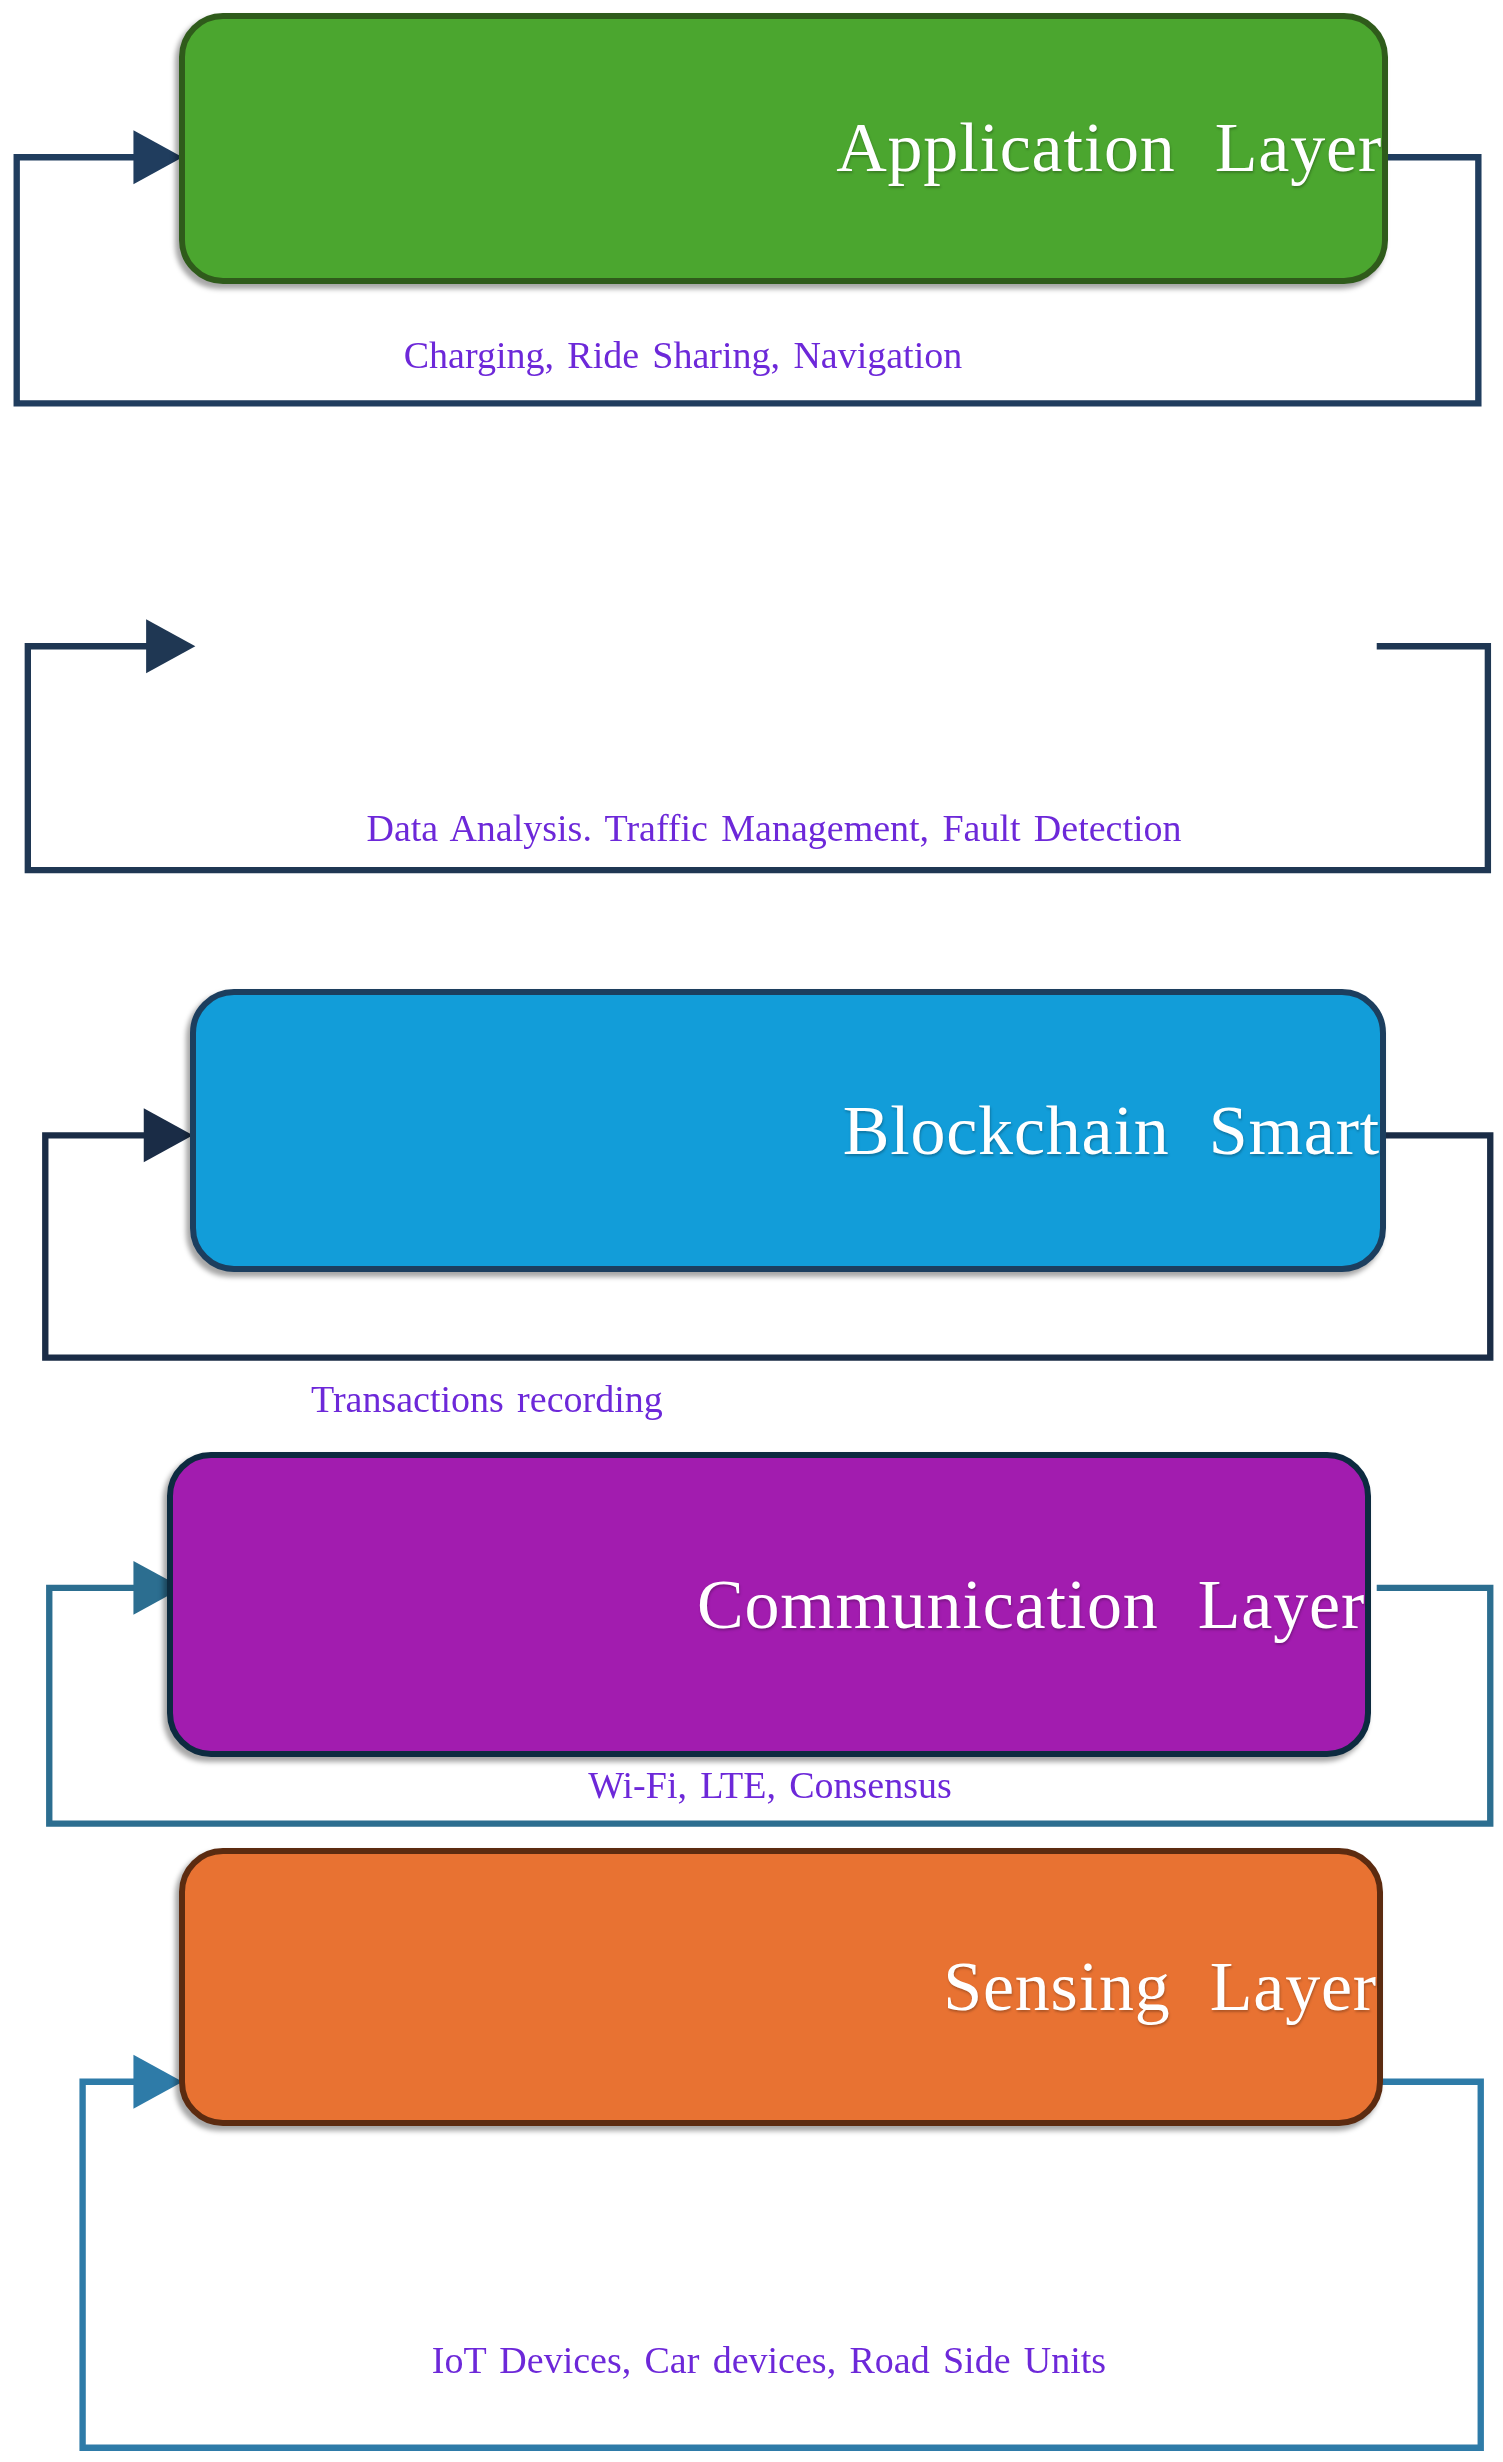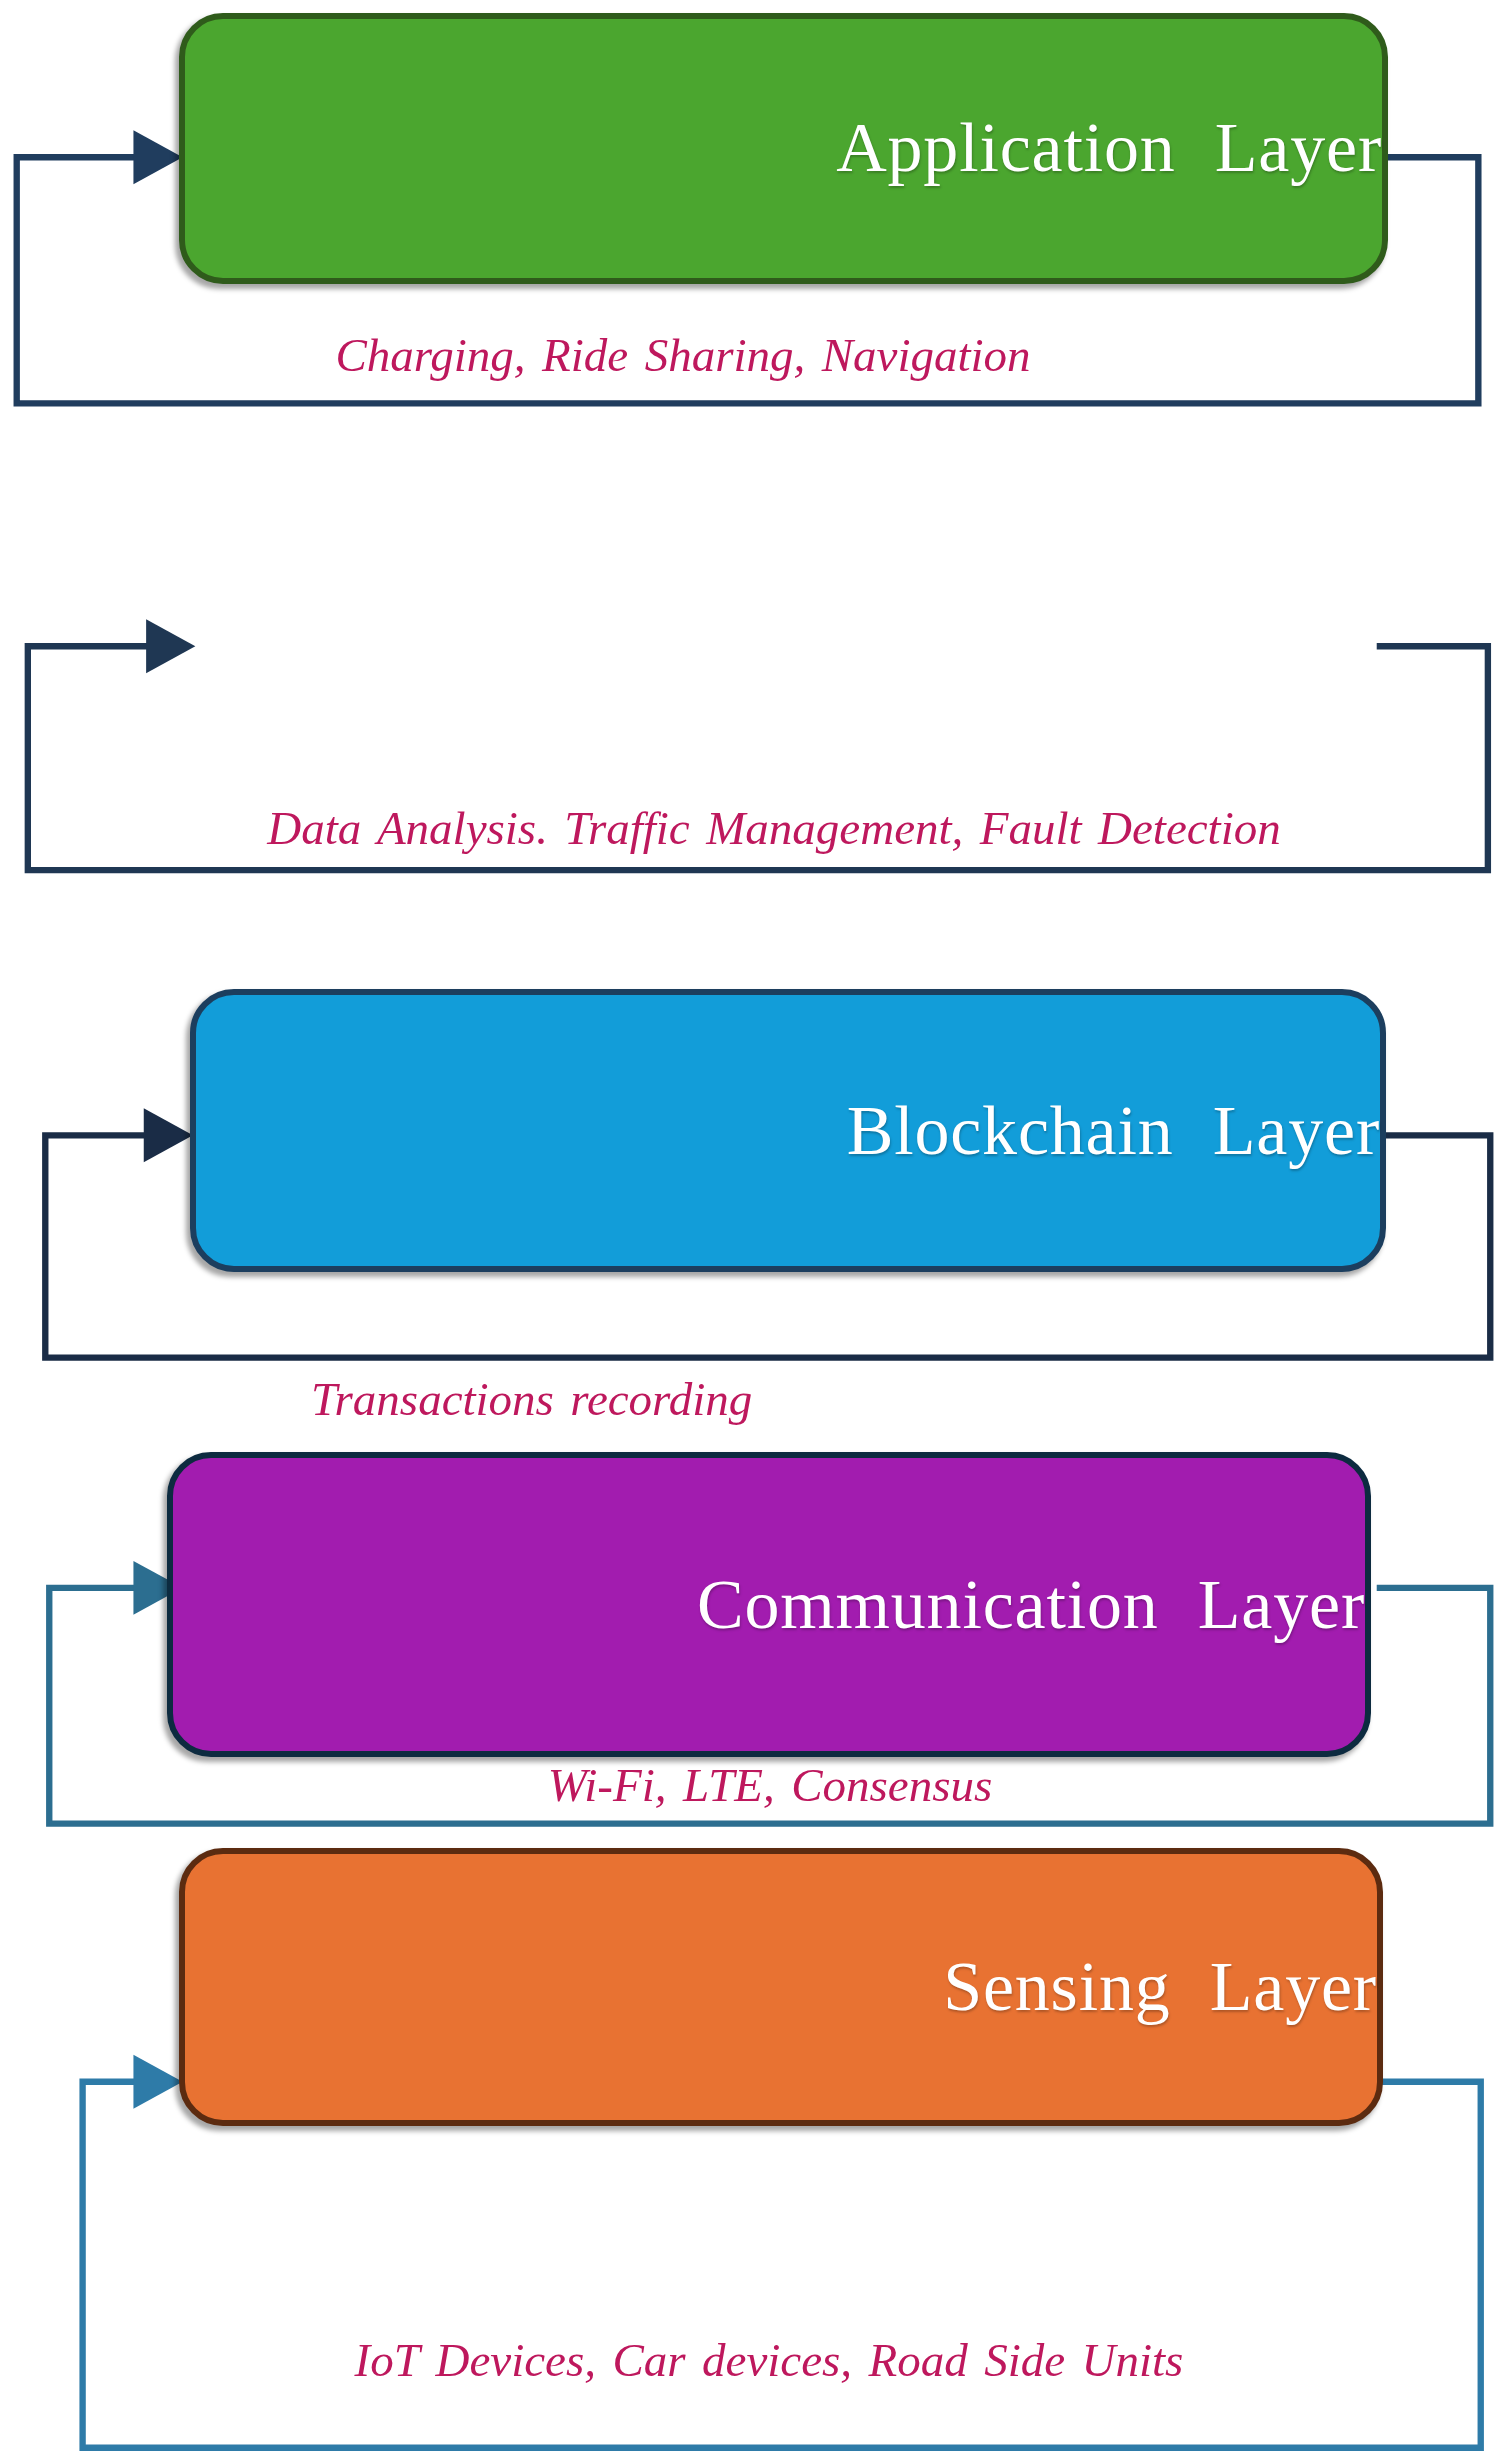--- a/index.html
+++ b/index.html
@@ -31,26 +31,25 @@
   .layer-title{
     color:#ffffff;
     font-size:70px;
     letter-spacing:0.8px;
     word-spacing:0.30em;
     white-space:nowrap;
     text-shadow:0.8px 1.6px 2.4px rgba(0,0,0,0.25);
   }
   .desc{
     position:absolute;
-    font-size:47px;
+    font-size:38px;
     line-height:64px;
-    color:#be185d;
+    color:#6d28d9;
     white-space:nowrap;
     word-spacing:0.10em;
-    font-style:italic;
   }
   .desc.centered{transform:translateX(-50%);}
 </style>
 </head>
 <body>
 
 <div class="canvas" id="canvas">
     <svg class="loops" viewBox="0 0 1893 3101">
       <path d="M 1740 198 H 1862 V 508 H 21 V 198 H 170" fill="none" stroke="#203D5E" stroke-width="8" stroke-linejoin="miter"></path>
       <polygon points="230,198 168,164 168,232" fill="#203D5E"></polygon>
@@ -62,21 +61,21 @@
       <polygon points="230,2000 168,1966 168,2034" fill="#2C6E90"></polygon>
       <path d="M 1734 2622 H 1865 V 3083 H 104 V 2622 H 170" fill="none" stroke="#2E7BA8" stroke-width="8" stroke-linejoin="miter"></path>
       <polygon points="230,2622 168,2588 168,2656" fill="#2E7BA8"></polygon>
     </svg>
     <div class="layer-box" style="left: 179px; top: 12.7px; width: 1209px; height: 271px; background: rgb(75, 166, 47); border-color: rgb(47, 91, 27);">
       <span class="layer-title">Application Layer</span>
     </div>
     <div class="desc centered" style="top: 323px; left: 683px;">Charging, Ride Sharing, Navigation</div>
     <div class="desc centered" style="top: 796px; left: 774px;">Data Analysis. Traffic Management, Fault Detection</div>
     <div class="layer-box" style="left: 190px; top: 989px; width: 1196px; height: 283px; background: rgb(18, 157, 217); border-color: rgb(28, 62, 94);">
-      <span class="layer-title">Blockchain Layer</span>
+      <span class="layer-title">Blockchain Smart</span>
     </div>
     <div class="desc" style="top: 1367px; left: 311px;">Transactions recording</div>
     <div class="layer-box" style="left: 167px; top: 1452px; width: 1204px; height: 305px; background: #a21caf; border-color: rgb(13, 43, 64);">
       <span class="layer-title">Communication Layer</span>
     </div>
     <div class="desc centered" style="top: 1753px; left: 770px;">Wi-Fi, LTE, Consensus</div>
     <div class="layer-box" style="left: 179px; top: 1848px; width: 1204px; height: 278px; background: rgb(232, 114, 50); border-color: rgb(92, 43, 16);">
       <span class="layer-title">Sensing Layer</span>
     </div>
     <div class="desc centered" style="top: 2328px; left: 769px;">IoT Devices, Car devices, Road Side Units</div>

